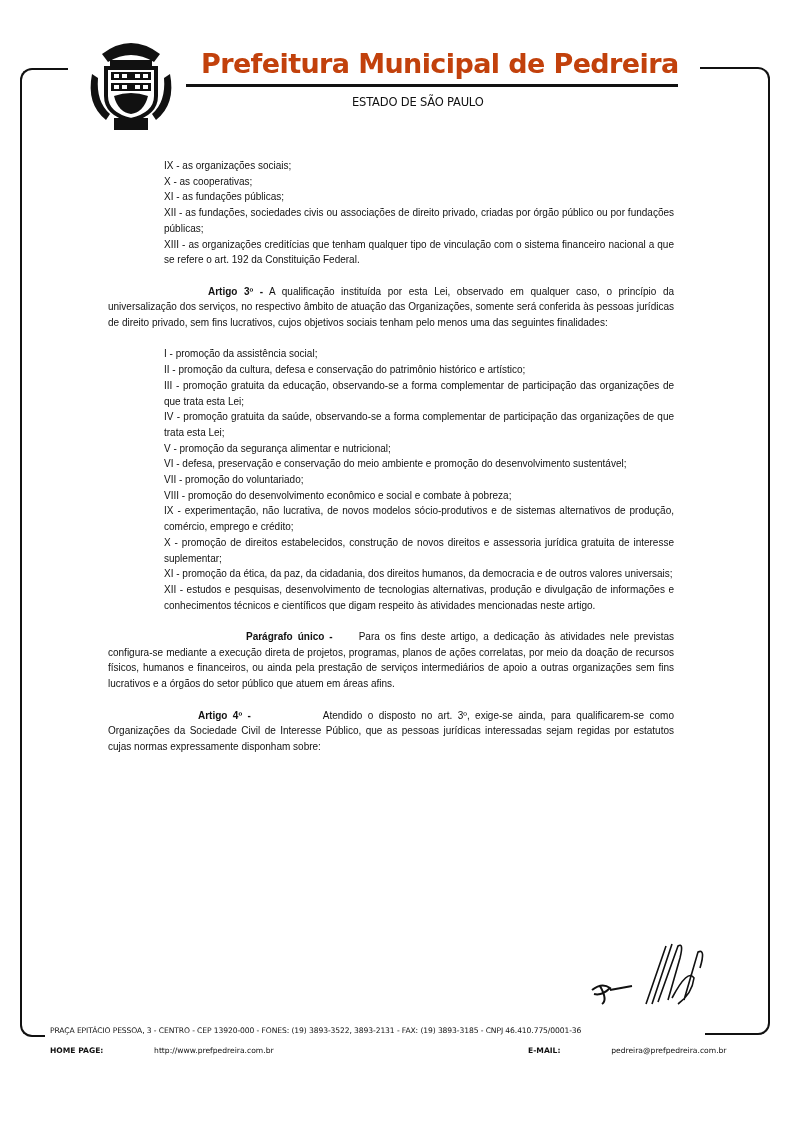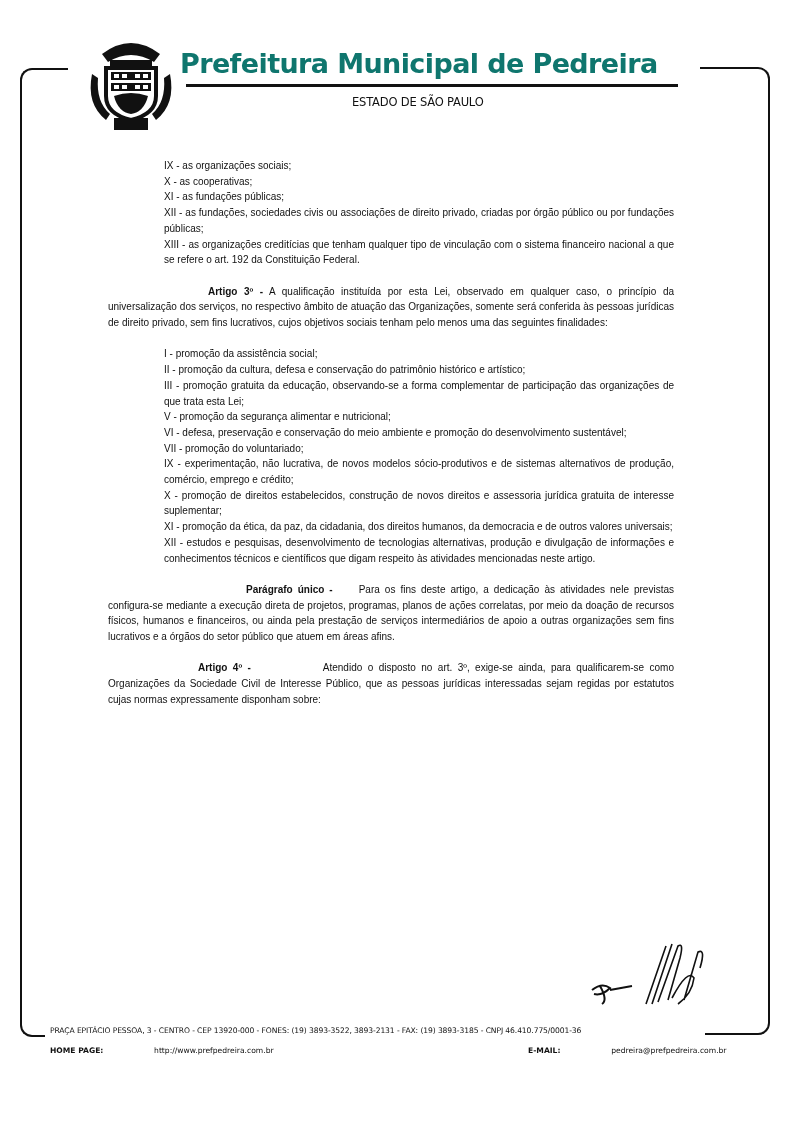--- a/index.html
+++ b/index.html
@@ -13,23 +13,23 @@
       border-radius: 12px 0 0 12px;
     }
     .frame-right {
       position: absolute; left: 700px; top: 67px; width: 68px; height: 964px;
       border-right: 2px solid #111; border-top: 2px solid #111; border-bottom: 2px solid #111;
       border-radius: 0 12px 12px 0;
     }
     .frame-bottom-left-mask { position: absolute; left: 45px; top: 1024px; width: 660px; height: 14px; background: #fff; }
     .crest { position: absolute; left: 84px; top: 34px; width: 94px; height: 98px; }
     .title {
-      position: absolute; left: 180px; top: 48px; width: 490px;
+      position: absolute; left: 201px; top: 48px; width: 490px;
       font-family: "DejaVu Sans", sans-serif; font-weight: bold; font-size: 27px;
-      letter-spacing: -0.6px; color: #0f766e; white-space: nowrap;
+      letter-spacing: -0.6px; color: #c2410c; white-space: nowrap;
     }
     .title-rule { position: absolute; left: 186px; top: 84px; width: 492px; height: 3px; background: #111; }
     .subtitle {
       position: absolute; left: 352px; top: 95px;
       font-family: "DejaVu Sans", sans-serif; font-size: 11.5px; letter-spacing: -0.2px; color: #111;
     }
     .content { position: absolute; left: 108px; top: 158px; width: 566px; font-size: 10px; line-height: 15.7px; }
     .list { margin-left: 56px; }
     .list p, .para p { margin: 0; text-align: justify; }
     .item { text-align: justify; }
@@ -100,23 +100,25 @@
   </div>
   <div class="gap"></div>
   <div class="para">
     <p><span class="indent-art"></span><span class="artigo-head">Artigo 3º -</span> <span>A qualificação instituída por esta Lei, observado em qualquer caso, o princípio da universalização dos serviços, no respectivo âmbito de atuação das Organizações, somente será conferida às pessoas jurídicas de direito privado, sem fins lucrativos, cujos objetivos sociais tenham pelo menos uma das seguintes finalidades:</span></p>
   </div>
   <div class="gap"></div>
   <div class="list">
     <p class="item">I - promoção da assistência social;</p>
     <p class="item">II - promoção da cultura, defesa e conservação do patrimônio histórico e artístico;</p>
     <p class="item">III - promoção gratuita da educação, observando-se a forma complementar de participação das organizações de que trata esta Lei;</p>
+    <p class="item">IV - promoção gratuita da saúde, observando-se a forma complementar de participação das organizações de que trata esta Lei;</p>
     <p class="item">V - promoção da segurança alimentar e nutricional;</p>
     <p class="item">VI - defesa, preservação e conservação do meio ambiente e promoção do desenvolvimento sustentável;</p>
     <p class="item">VII - promoção do voluntariado;</p>
+    <p class="item">VIII - promoção do desenvolvimento econômico e social e combate à pobreza;</p>
     <p class="item">IX - experimentação, não lucrativa, de novos modelos sócio-produtivos e de sistemas alternativos de produção, comércio, emprego e crédito;</p>
     <p class="item">X - promoção de direitos estabelecidos, construção de novos direitos e assessoria jurídica gratuita de interesse suplementar;</p>
     <p class="item">XI - promoção da ética, da paz, da cidadania, dos direitos humanos, da democracia e de outros valores universais;</p>
     <p class="item">XII - estudos e pesquisas, desenvolvimento de tecnologias alternativas, produção e divulgação de informações e conhecimentos técnicos e científicos que digam respeito às atividades mencionadas neste artigo.</p>
   </div>
   <div class="gap"></div>
   <div class="para">
     <p><span class="indent-par"></span><span class="artigo-head">Parágrafo único -</span><span class="pad-after-head"></span><span>Para os fins deste artigo, a dedicação às atividades nele previstas configura-se mediante a execução direta de projetos, programas, planos de ações correlatas, por meio da doação de recursos físicos, humanos e financeiros, ou ainda pela prestação de serviços intermediários de apoio a outras organizações sem fins lucrativos e a órgãos do setor público que atuem em áreas afins.</span></p>
   </div>
   <div class="gap"></div>

